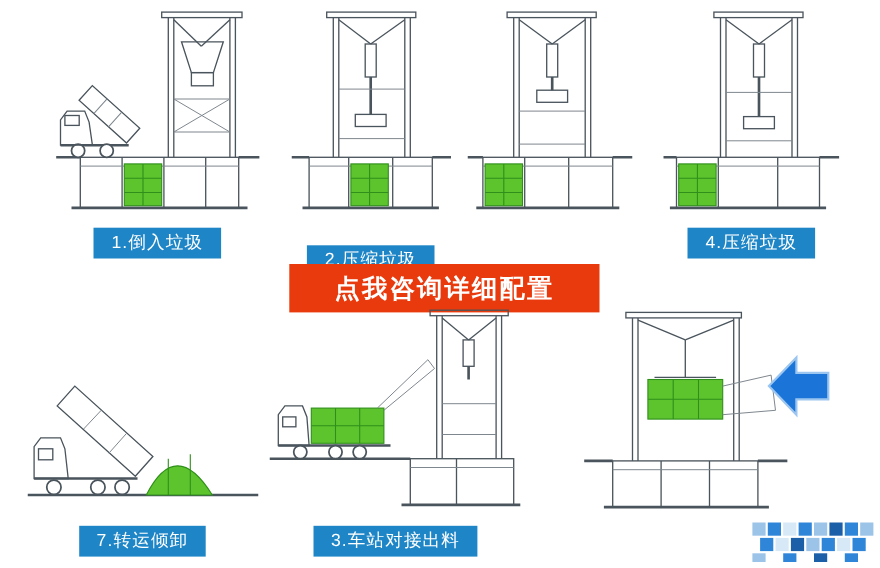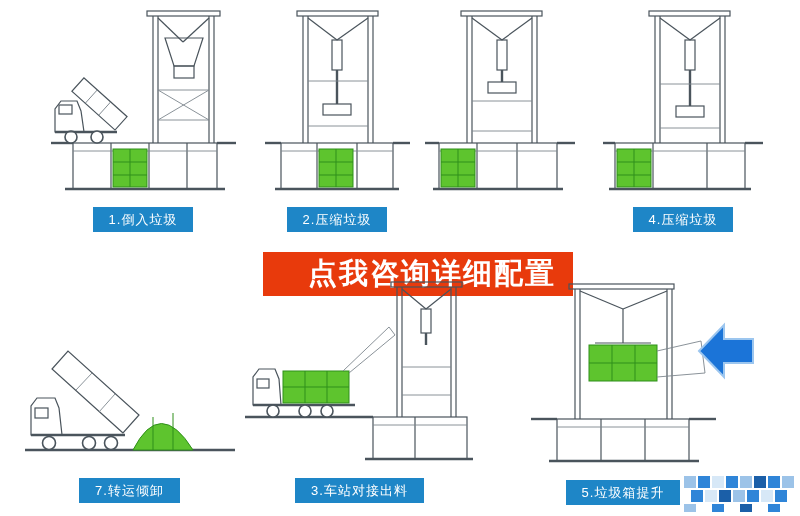--- a/index.html
+++ b/index.html
@@ -1,24 +1,24 @@
 <!DOCTYPE html>
 <html style="--label_bg: #1e86c7; --banner_bg: #e83a0c; --banner_text: #ffffff; --green: #5ec42e; --green_line: #2f8f1a; --arrow: #1b74d8; --line: #4a545c;"><head>
 <meta charset="utf-8">
 <style>
   html,body{margin:0;padding:0;background:#fff;}
   #stage{position:relative;width:800px;height:516px;background:#ffffff;overflow:hidden;
          font-family:"Liberation Sans","DejaVu Sans",sans-serif;}
   .panel{position:absolute;display:flex;flex-direction:column;align-items:center;}
-  .step-label{background:var(--label_bg);color:#fff;font-size:13px;line-height:1;
+  .step-label{background:var(--label_bg);color:#fff;font-size:16px;line-height:1;
               padding:6px 16px;white-space:nowrap;letter-spacing:1px;}
-  .banner{position:absolute;left:263px;top:252px;width:282px;height:44px;
+  .banner{position:absolute;left:263px;top:240px;width:282px;height:44px;
           background:var(--banner_bg);color:var(--banner_text);
           display:flex;align-items:center;justify-content:center;
-          font-size:29px;font-weight:bold;letter-spacing:2px;cursor:pointer;padding-left:28px;}
+          font-size:23px;font-weight:bold;letter-spacing:2px;cursor:pointer;}
   .arrow-wrap{position:absolute;left:696px;top:316px;}
   .watermark{position:absolute;right:0;bottom:0;}
   
   .s{stroke:var(--line);fill:none;stroke-width:1.2;}
   .s2{stroke:var(--line);fill:none;stroke-width:2.4;}
   .thin{stroke:#7d868d;fill:none;stroke-width:0.9;}
   .g{fill:var(--green);stroke:var(--green_line);stroke-width:1;}
   .gl{stroke:var(--green_line);fill:none;stroke-width:1;}
   .wheel{fill:#fff;stroke:var(--line);stroke-width:1.6;}
 </style>
@@ -101,21 +101,21 @@
           <line x1="92" y1="137" x2="92" y2="183" class="s"></line>
         <line x1="16" y1="145" x2="128" y2="145" class="thin"></line>
       </g>
       <g>
         <rect x="54" y="143" width="34" height="38" class="g"></rect>
         <line x1="71" y1="143" x2="71" y2="181" class="gl"></line>
         <line x1="54" y1="156" x2="88" y2="156" class="gl"></line>
           <line x1="54" y1="169" x2="88" y2="169" class="gl"></line>
       </g>
     </svg>
-    <div class="step-label" style="margin-top:6px">2.压缩垃圾</div>
+    <div class="step-label" style="margin-top:22px">2.压缩垃圾</div>
   </div>
 
   <div class="panel" style="left:422px;top:6px;width:155px;">
     <svg width="150" height="195" viewBox="0 0 150 195">
       <g>
         <line x1="42" y1="10" x2="42" y2="137" class="s"></line>
           <line x1="47" y1="10" x2="47" y2="137" class="s"></line>
         <line x1="107" y1="10" x2="107" y2="137" class="s"></line>
           <line x1="112" y1="10" x2="112" y2="137" class="s"></line>
         <rect x="36" y="5" width="81" height="5" class="s"></rect>
@@ -277,21 +277,20 @@
       <g>
         <line x1="0" y1="140" x2="26" y2="140" class="s2"></line>
           <line x1="158" y1="140" x2="185" y2="140" class="s2"></line>
         <rect x="26" y="140" width="132" height="42" class="s"></rect>
         <line x1="18" y1="182" x2="168" y2="182" class="s2"></line>
         <line x1="70" y1="140" x2="70" y2="182" class="s"></line>
           <line x1="114" y1="140" x2="114" y2="182" class="s"></line>
         <line x1="26" y1="148" x2="158" y2="148" class="thin"></line>
       </g>
     </svg>
-    <div class="step-label" style="margin-top:6px">5.垃圾箱提升</div>
   </div>
 
   <div class="arrow-wrap">
     <svg width="60" height="70" viewBox="0 0 60 70">
       <polygon points="3,35 28,9 28,23 57,23 57,47 28,47 28,61" fill="var(--arrow)" stroke="#9cc6ef" stroke-width="2"></polygon>
     </svg>
   </div>
 
   <div class="watermark">
     <svg width="118" height="38" viewBox="0 0 118 38">

